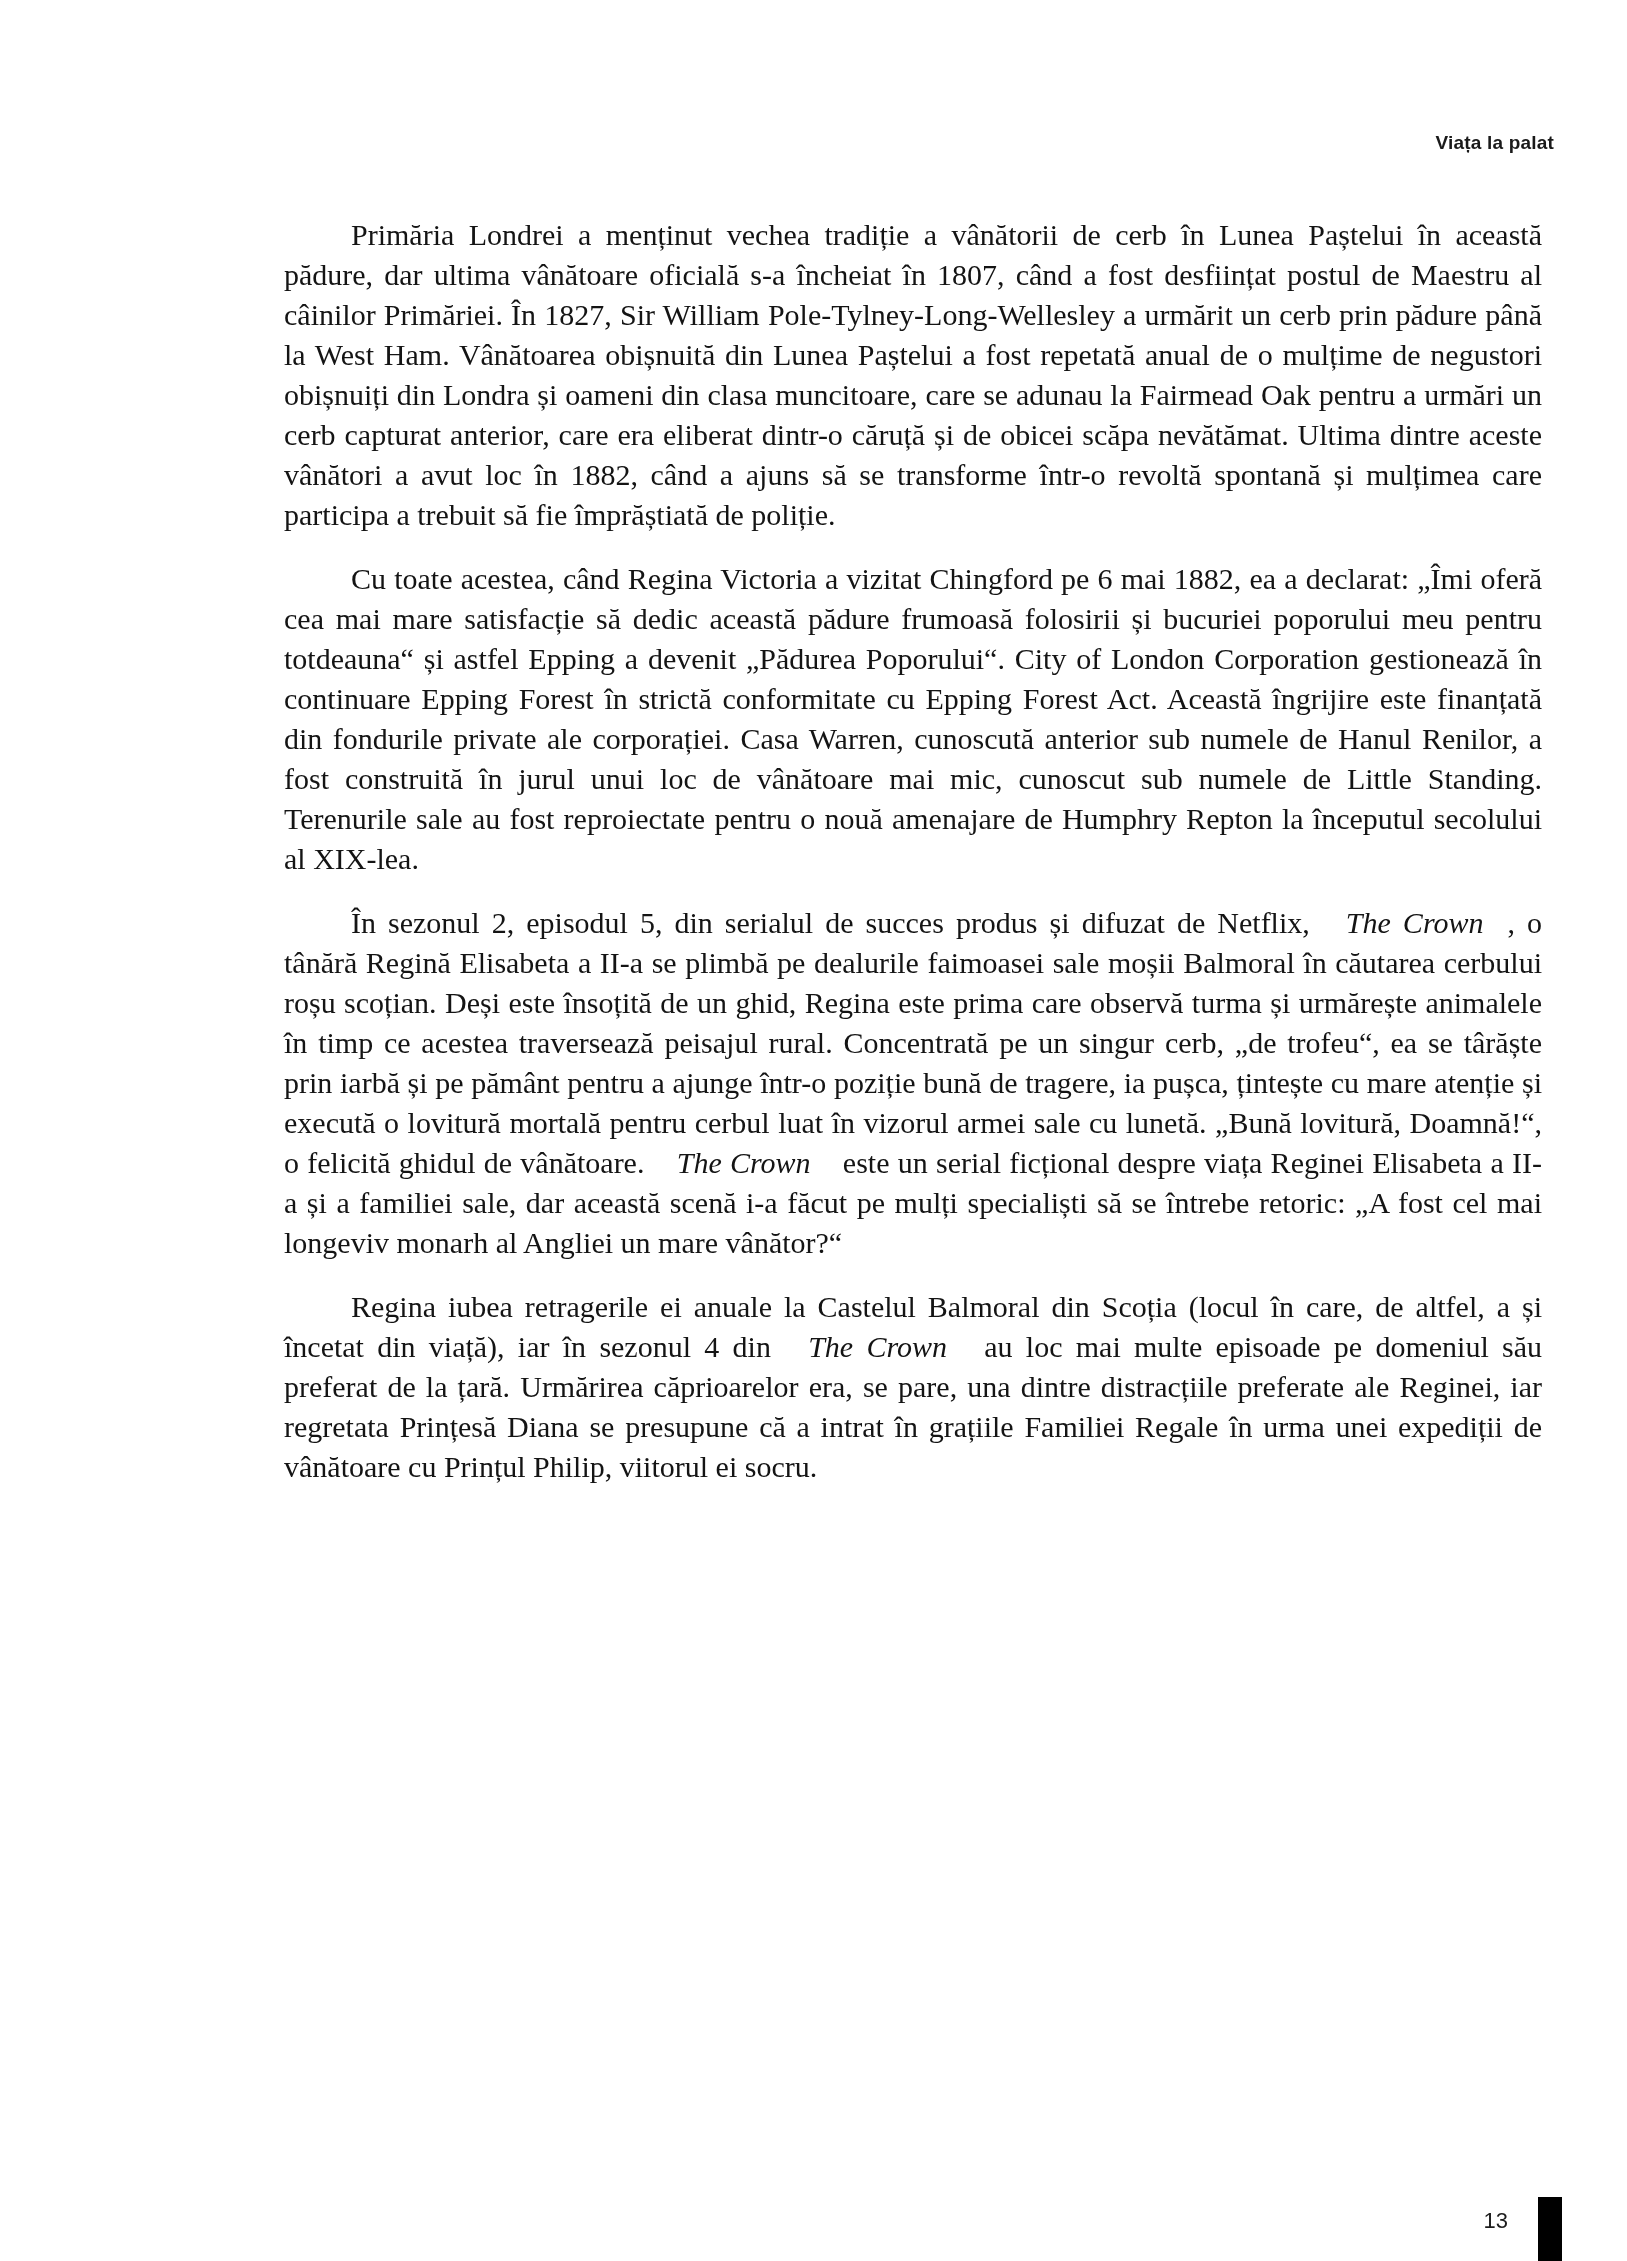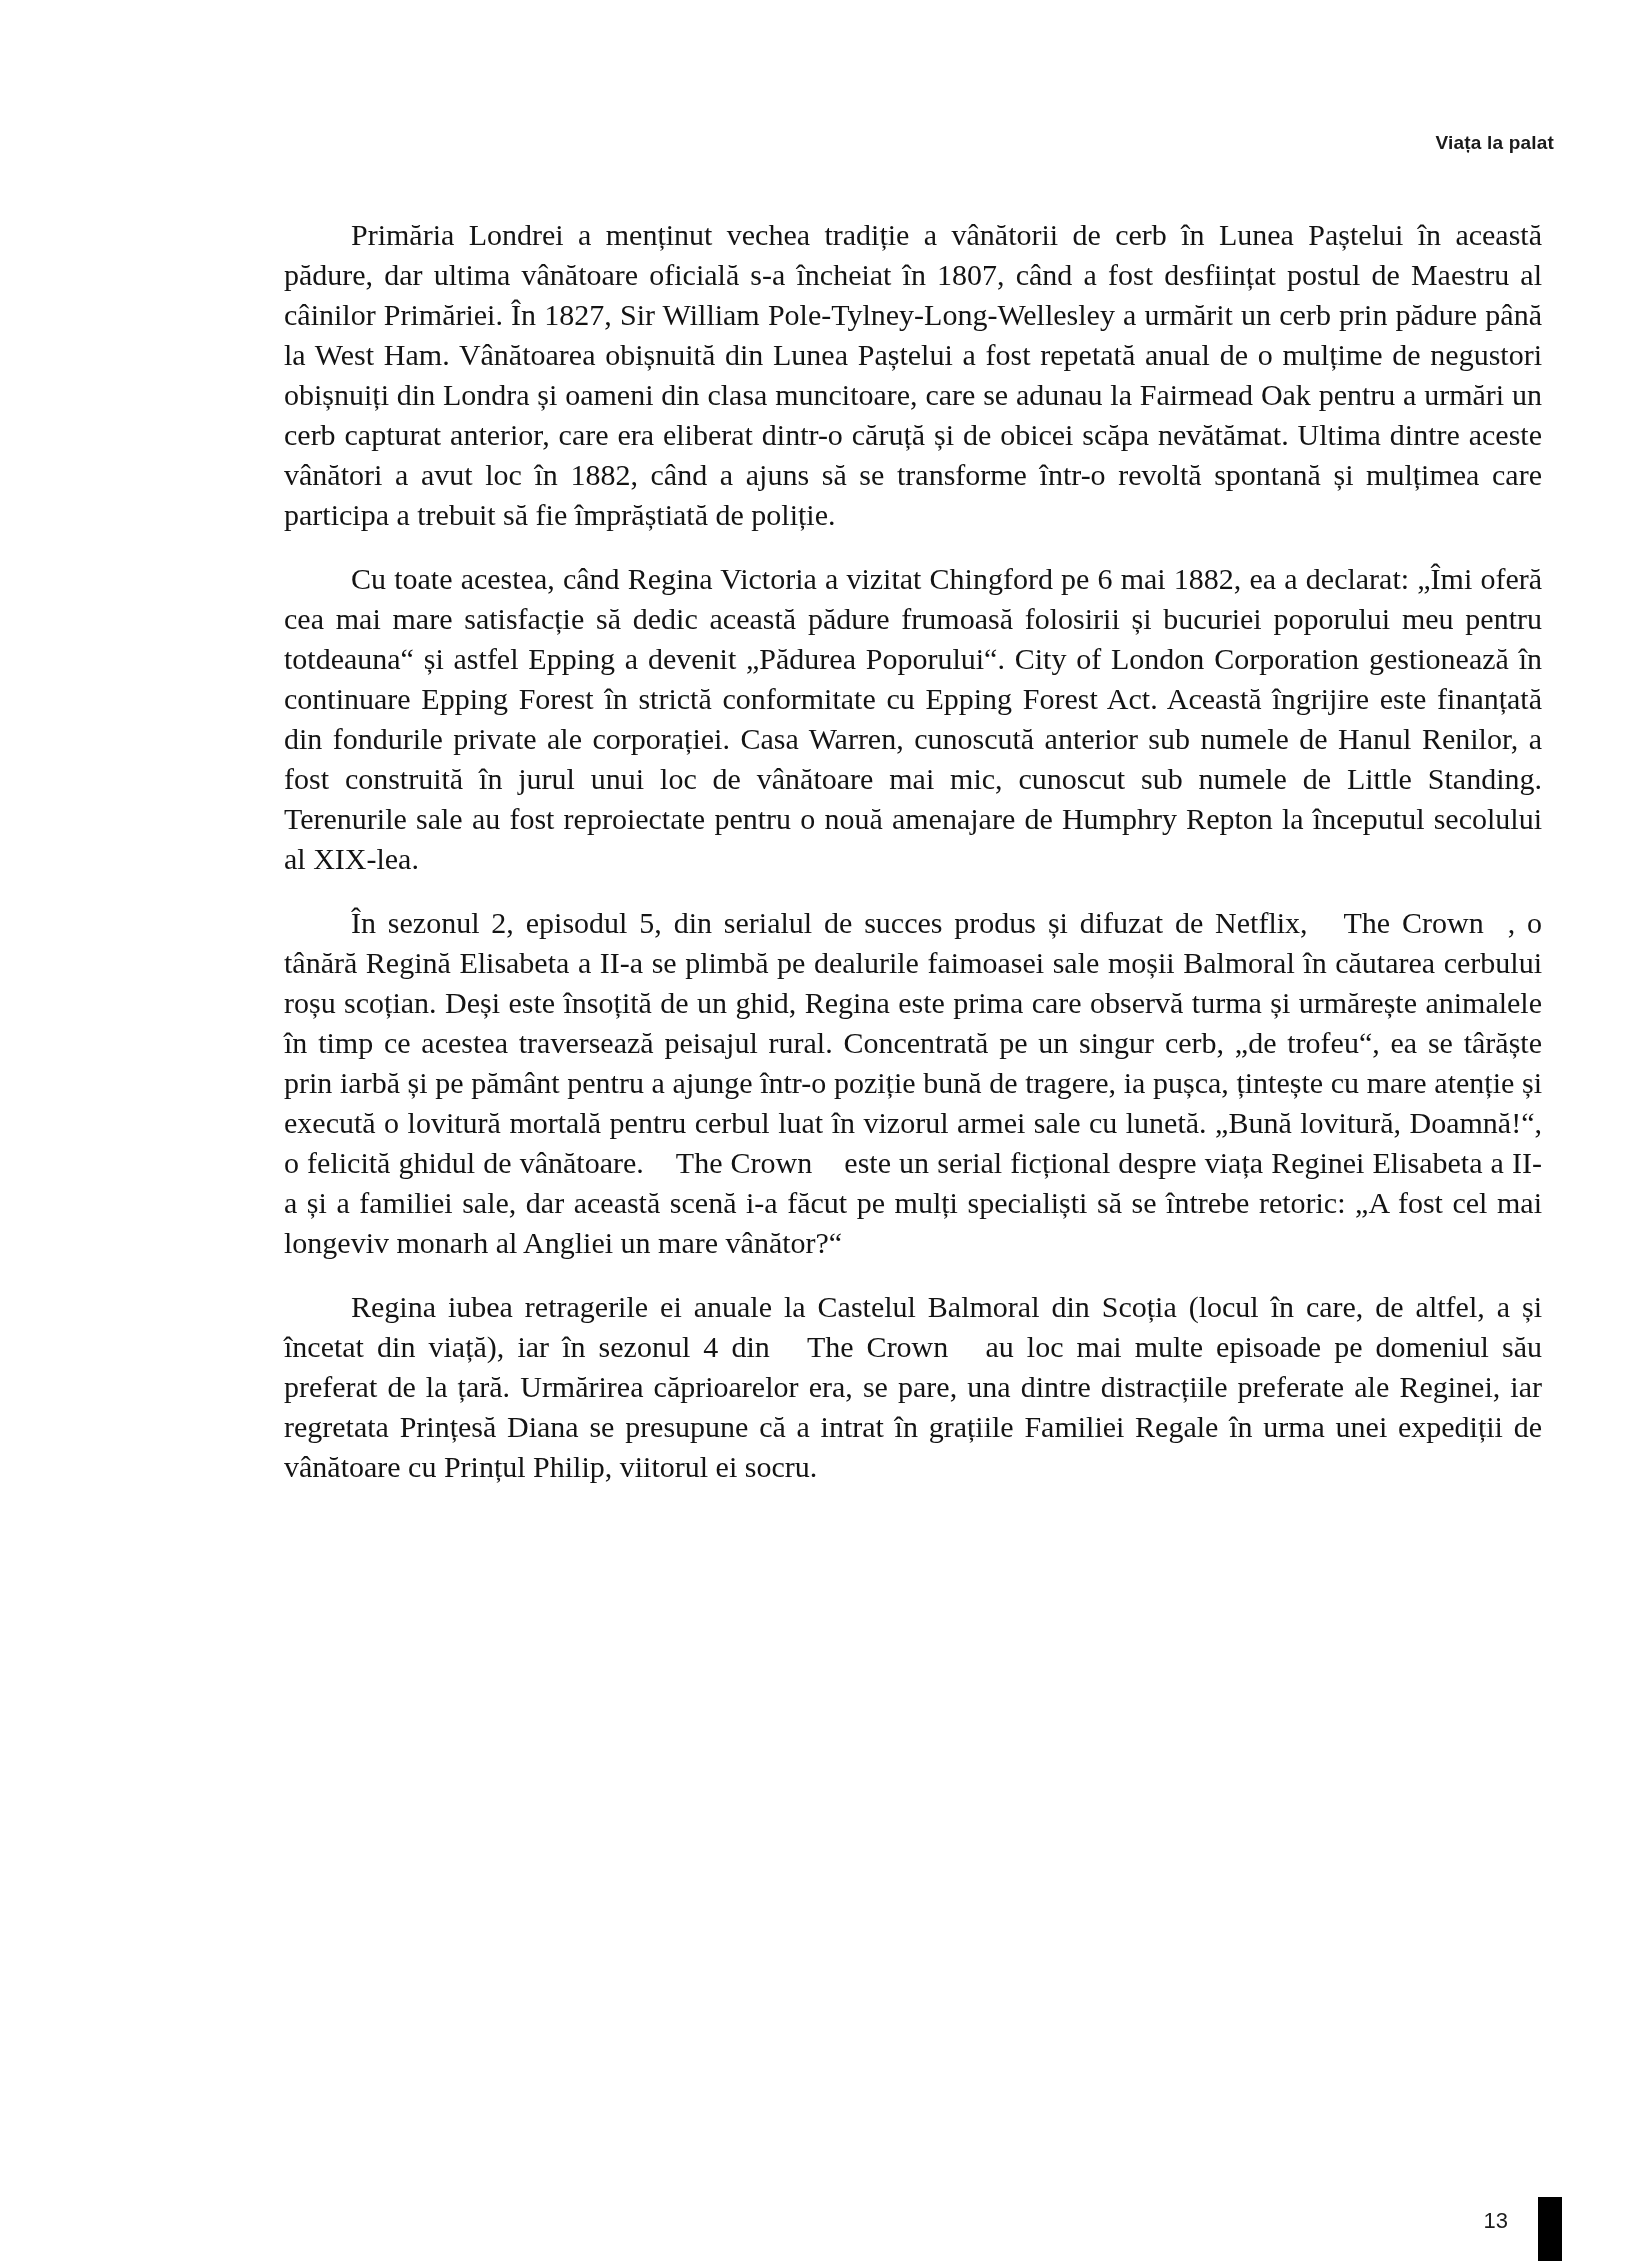--- a/index.html
+++ b/index.html
@@ -30,21 +30,21 @@
     font-family: "Liberation Serif", "DejaVu Serif", serif;
     font-size: 30px;
     line-height: 40px;
     text-align: justify;
     color: #141414;
   }
   .text-block p {
     margin: 0;
     text-indent: 55px;
   }
-  .italic { }
+  .italic { font-style: italic; }
   .page-number {
     position: absolute;
     top: 2172px;
     right: 132px;
     font-family: "Liberation Sans", sans-serif;
     font-size: 22px;
     color: #1c1c1c;
     margin-left: 35px;
   }
   .corner-rule {

